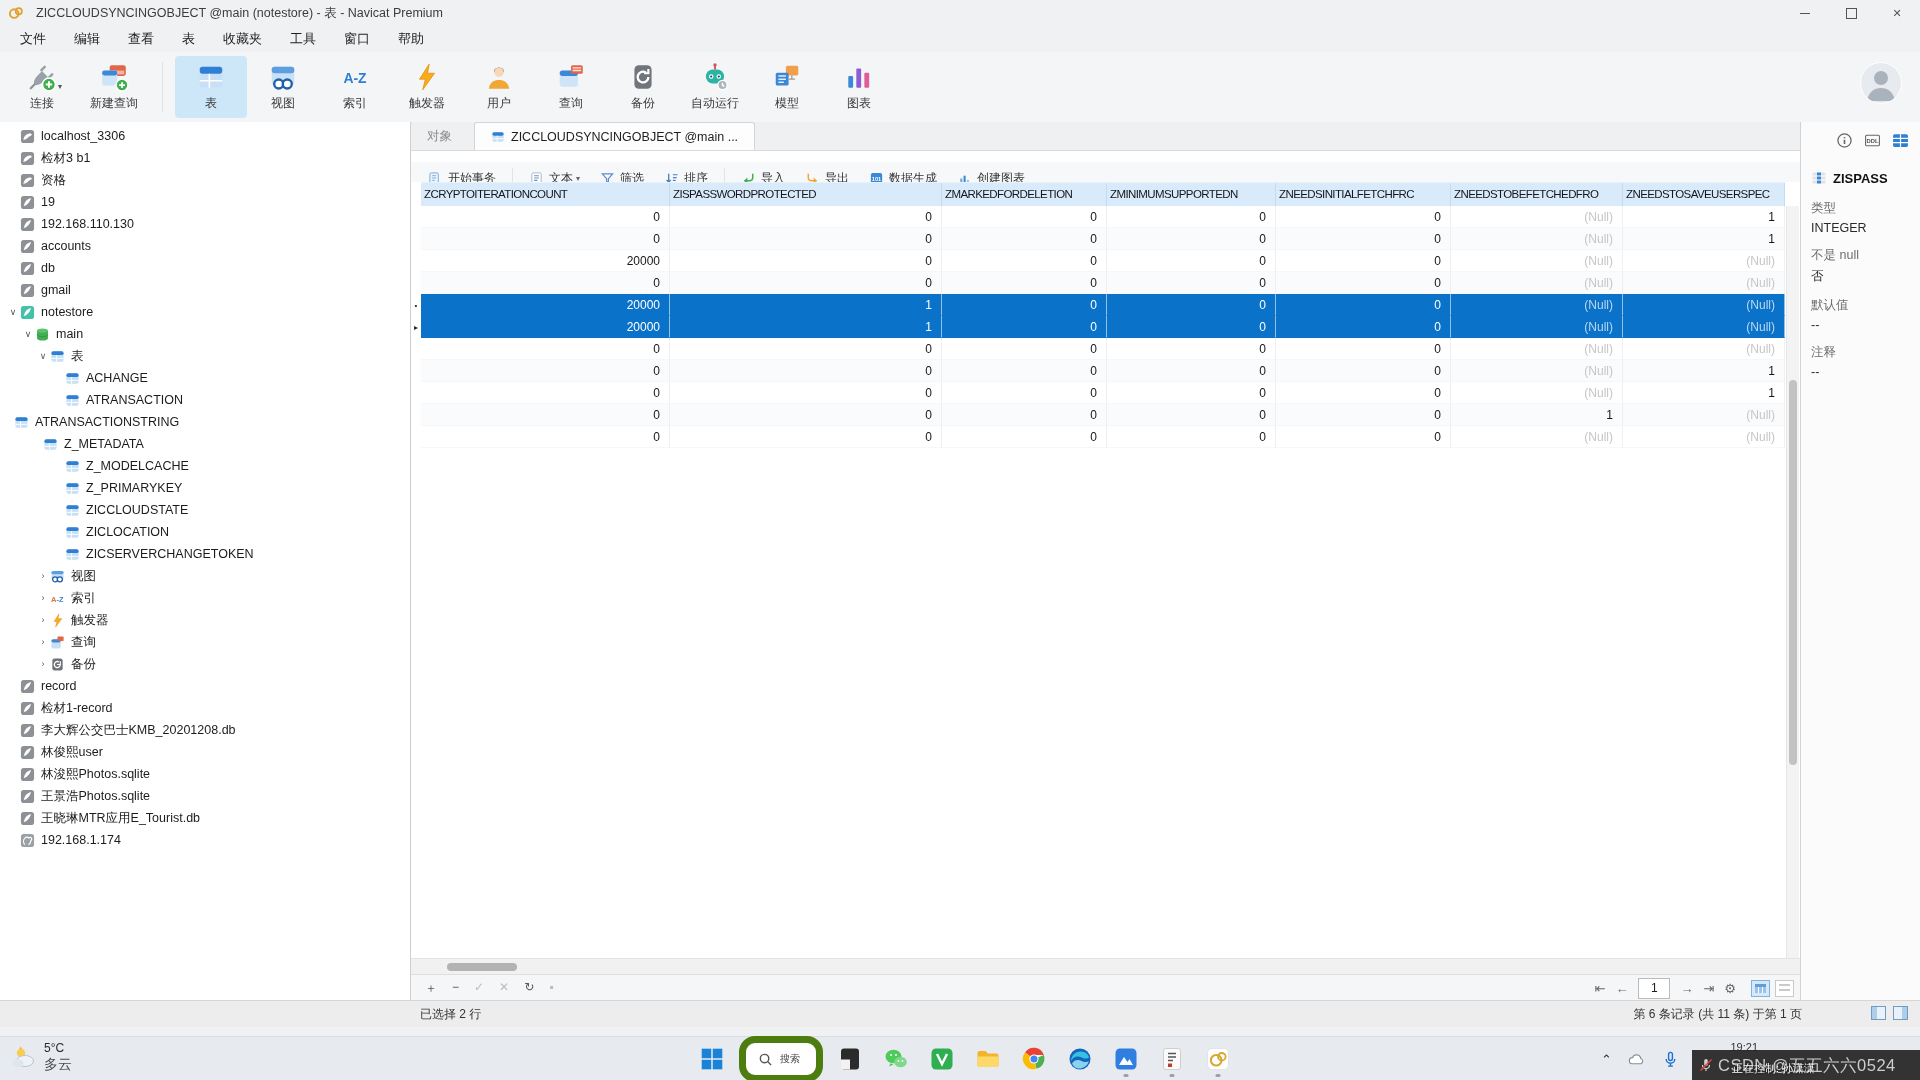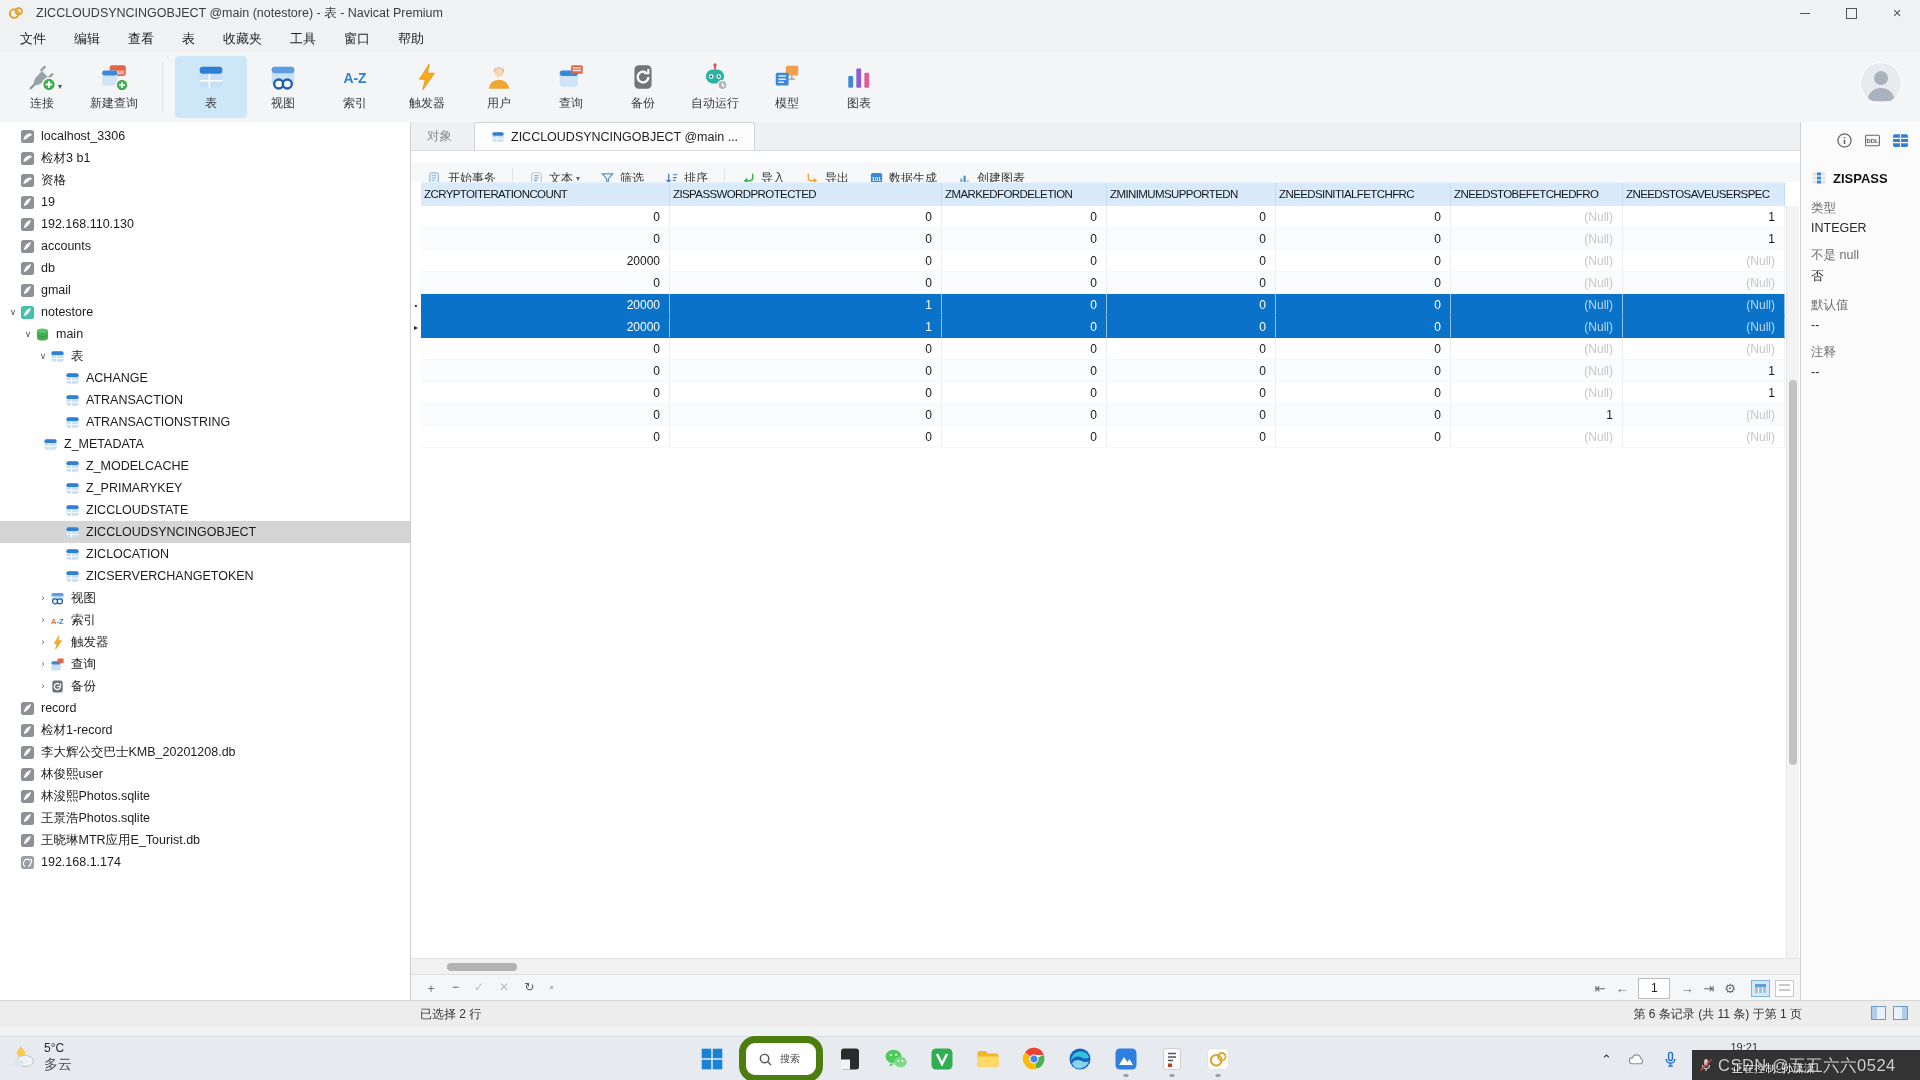--- a/index.html
+++ b/index.html
@@ -382,21 +382,21 @@
         </div>
         <div class="tree-row" style="padding-left:51px">
           <span class="tree-arrow"></span>
           <span class="ic"><svg viewBox="0 0 16 16">
               <rect x="1.5" y="2.5" width="13" height="11" rx="2" fill="#c7e0f5"></rect>
               <rect x="1.5" y="2.5" width="13" height="4" rx="2" fill="#2f80d4"></rect>
               <path d="M7 6.5v7M1.5 10h13" stroke="#fff" stroke-width="1"></path>
             </svg></span>
           <span>ATRANSACTION</span>
         </div>
-        <div class="tree-row" style="padding-left:51px">
+        <div class="tree-row" style="">
           <span class="tree-arrow"></span>
           <span class="ic"><svg viewBox="0 0 16 16">
               <rect x="1.5" y="2.5" width="13" height="11" rx="2" fill="#c7e0f5"></rect>
               <rect x="1.5" y="2.5" width="13" height="4" rx="2" fill="#2f80d4"></rect>
               <path d="M7 6.5v7M1.5 10h13" stroke="#fff" stroke-width="1"></path>
             </svg></span>
           <span>ATRANSACTIONSTRING</span>
         </div>
         <div class="tree-row" style="padding-left:29px">
           <span class="tree-arrow"></span>
@@ -426,29 +426,20 @@
           <span>Z_PRIMARYKEY</span>
         </div>
         <div class="tree-row" style="padding-left:51px">
           <span class="tree-arrow"></span>
           <span class="ic"><svg viewBox="0 0 16 16">
               <rect x="1.5" y="2.5" width="13" height="11" rx="2" fill="#c7e0f5"></rect>
               <rect x="1.5" y="2.5" width="13" height="4" rx="2" fill="#2f80d4"></rect>
               <path d="M7 6.5v7M1.5 10h13" stroke="#fff" stroke-width="1"></path>
             </svg></span>
           <span>ZICCLOUDSTATE</span>
-        </div>
-        <div class="tree-row selected" style="padding-left:51px">
-          <span class="tree-arrow"></span>
-          <span class="ic"><svg viewBox="0 0 16 16">
-              <rect x="1.5" y="2.5" width="13" height="11" rx="2" fill="#c7e0f5"></rect>
-              <rect x="1.5" y="2.5" width="13" height="4" rx="2" fill="#2f80d4"></rect>
-              <path d="M7 6.5v7M1.5 10h13" stroke="#fff" stroke-width="1"></path>
-            </svg></span>
-          <span>ZICCLOUDSYNCINGOBJECT</span>
         </div>
         <div class="tree-row" style="padding-left:51px">
           <span class="tree-arrow"></span>
           <span class="ic"><svg viewBox="0 0 16 16">
               <rect x="1.5" y="2.5" width="13" height="11" rx="2" fill="#c7e0f5"></rect>
               <rect x="1.5" y="2.5" width="13" height="4" rx="2" fill="#2f80d4"></rect>
               <path d="M7 6.5v7M1.5 10h13" stroke="#fff" stroke-width="1"></path>
             </svg></span>
           <span>ZICLOCATION</span>
         </div>

